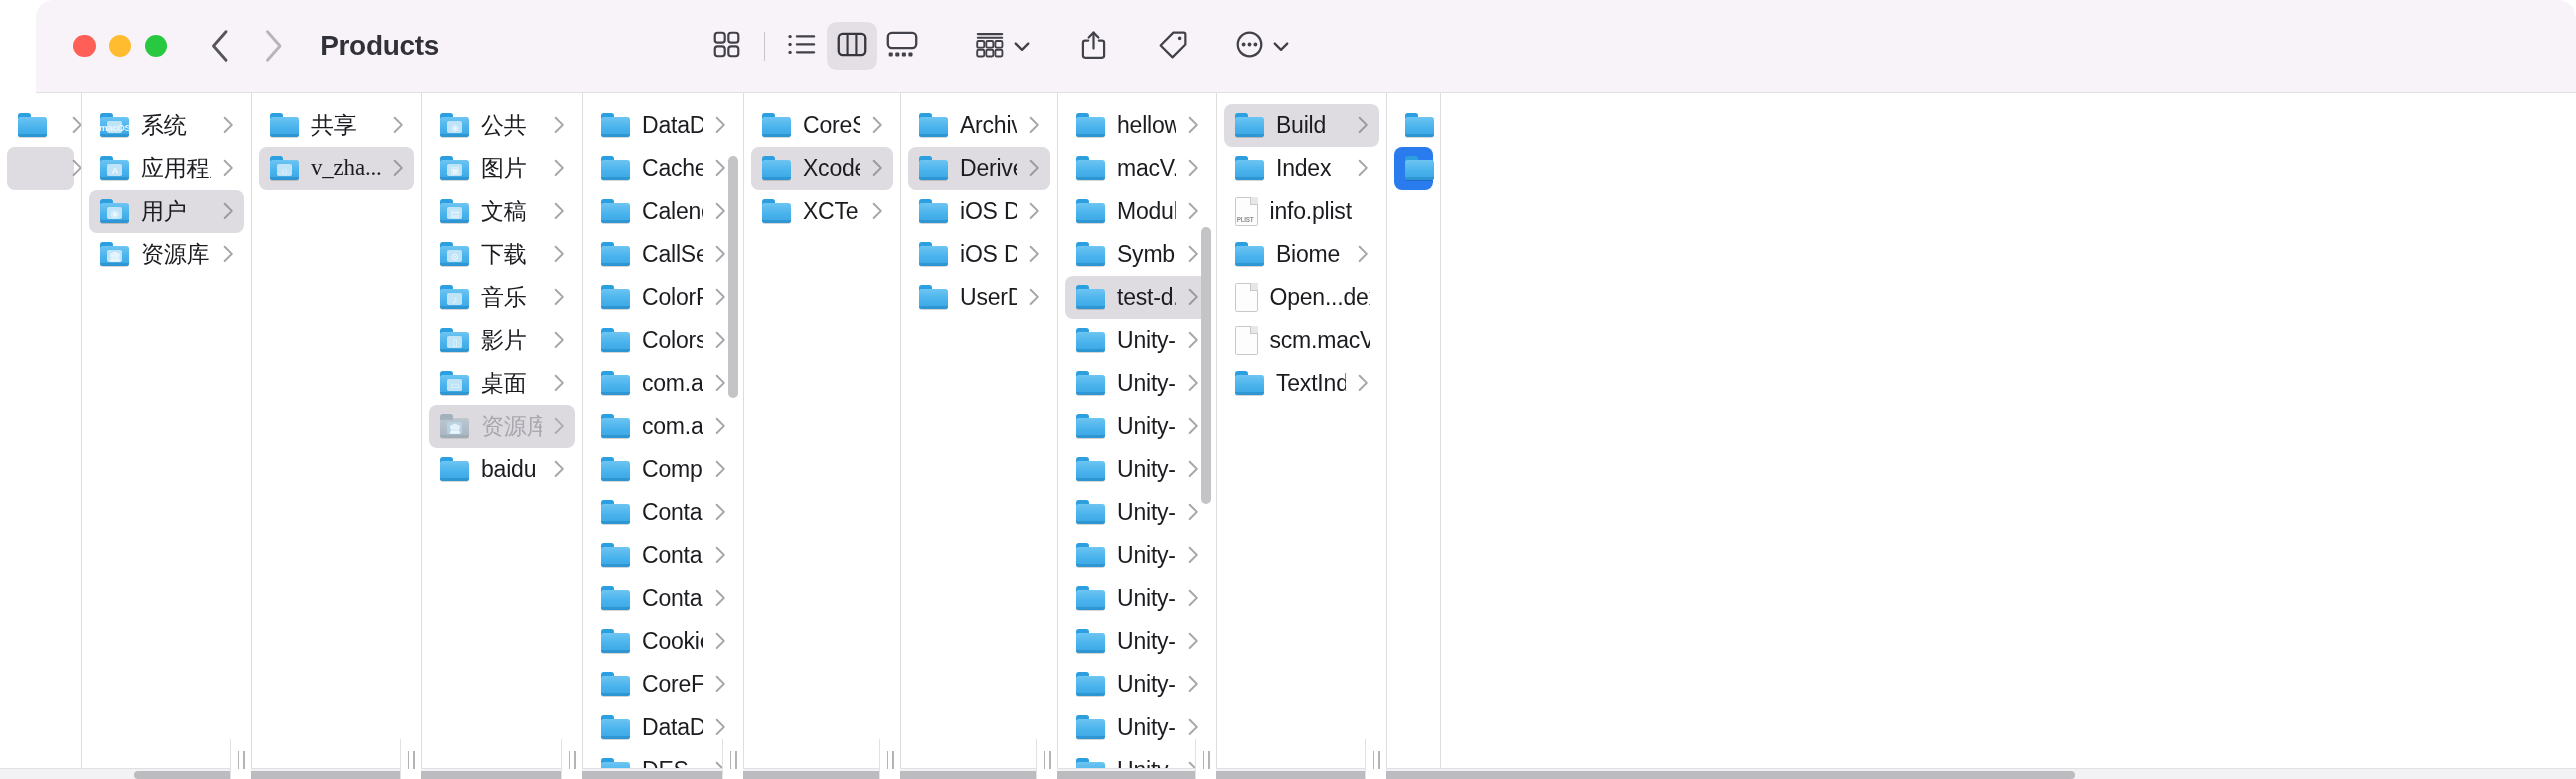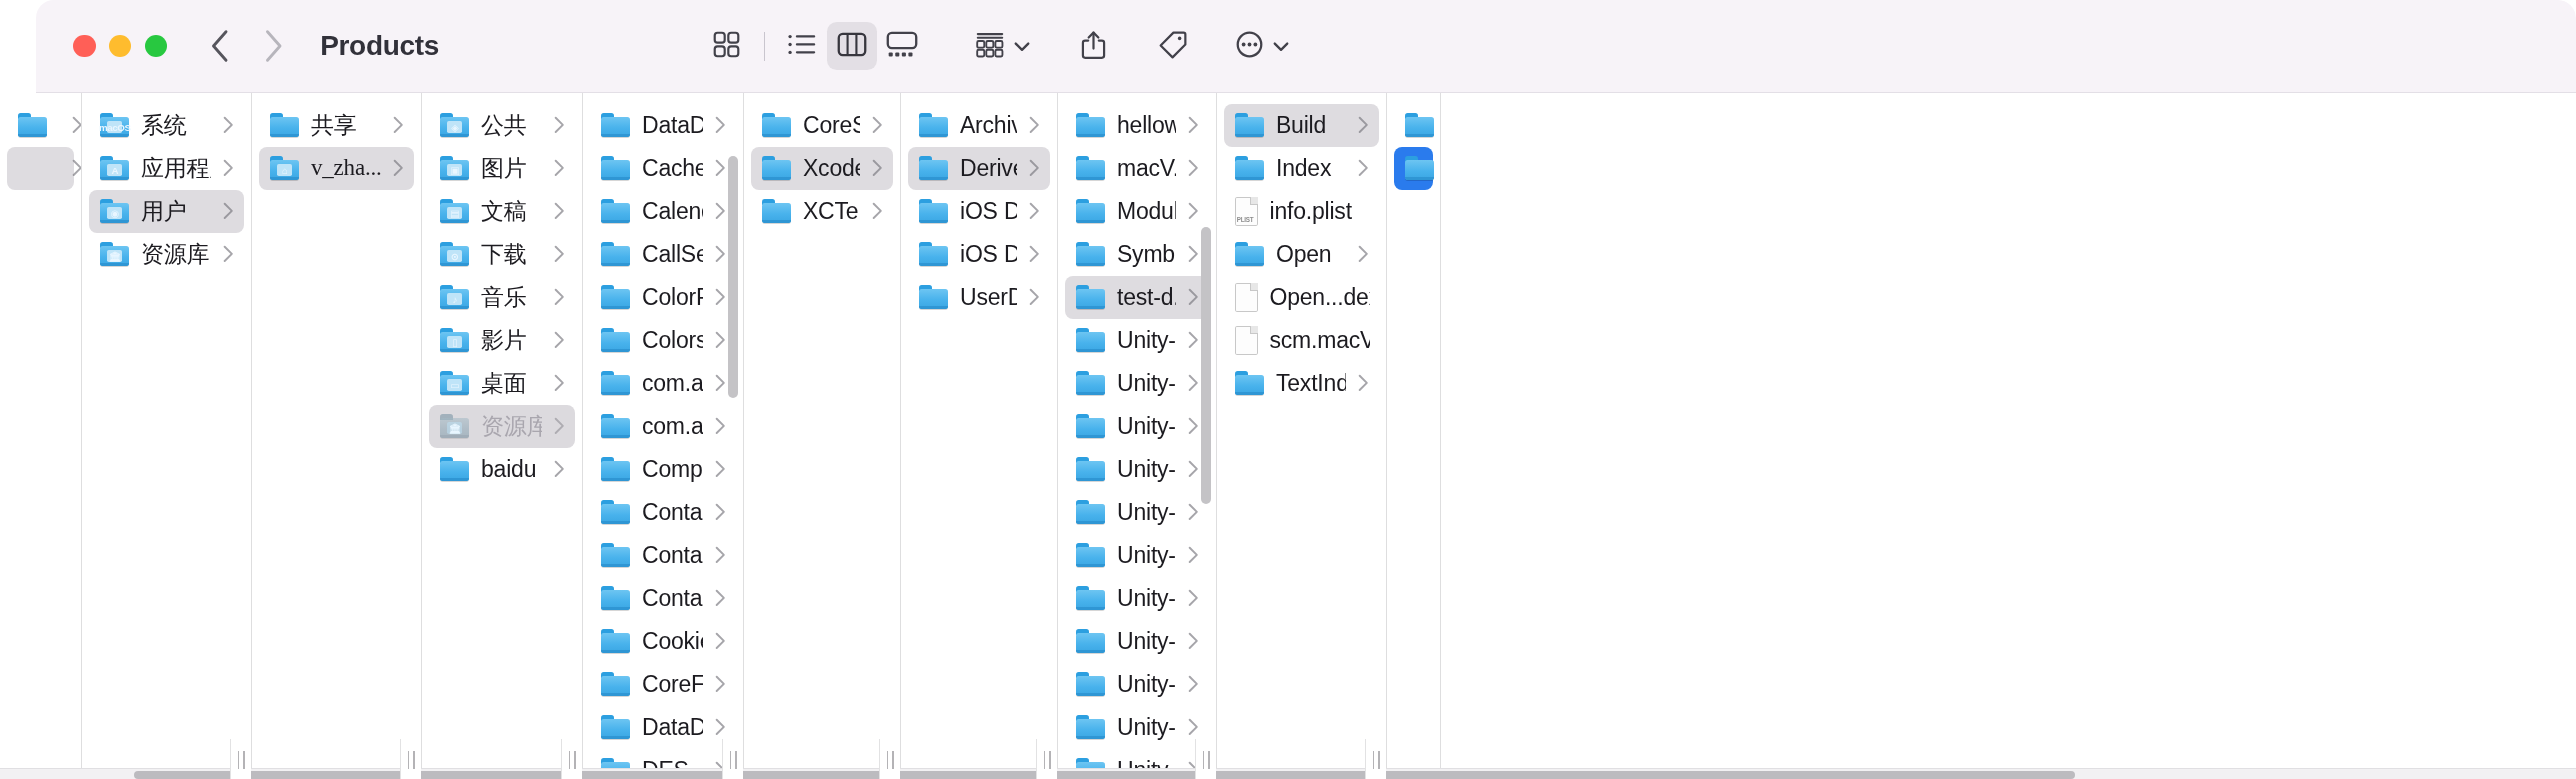--- a/index.html
+++ b/index.html
@@ -1158,21 +1158,21 @@
             <span class="fold"></span>
             <span class="tag">PLIST</span>
           </span>
           <span class="lbl">info.plist</span>
         </div>
         <div class="row">
           <span class="ficon">
             <span class="tab"></span>
             <span class="body"></span>
           </span>
-          <span class="lbl">Open</span>
+          <span class="lbl">Biome</span>
           <span class="arw">
             <svg width="12.5" height="19.7" viewBox="0 0 14 22">
               <path d="M3 3 L11 11 L3 19" fill="none" stroke="#77767d" stroke-width="2.2" stroke-linecap="round" stroke-linejoin="round"></path>
             </svg>
           </span>
         </div>
         <div class="row">
           <span class="dicon">
             <span class="page"></span>
             <span class="fold"></span>

